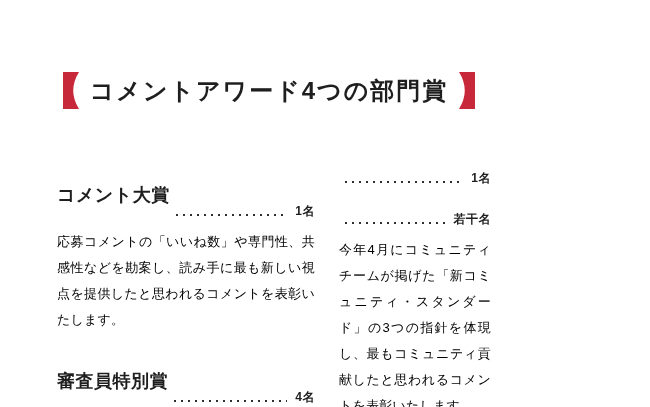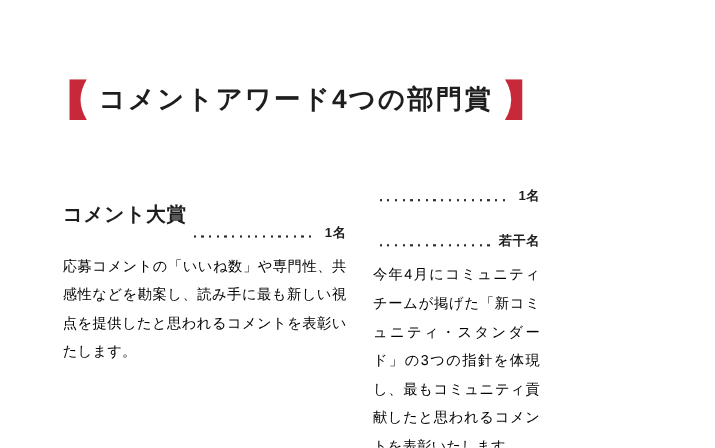--- a/index.html
+++ b/index.html
@@ -97,20 +97,28 @@
 
       <section class="award">
         <div class="award-header">
           <h2 class="award-name">コメント大賞</h2>
           <div class="dotted-leader"></div>
           <span class="award-count">1名</span>
         </div>
         <p class="award-desc">応募コメントの「いいね数」や専門性、共感性などを勘案し、読み手に最も新しい視点を提供したと思われるコメントを表彰いたします。</p>
       </section>
 
+      <section class="award">
+        <div class="award-header">
+          <h2 class="award-name">審査員特別賞</h2>
+          <div class="dotted-leader"></div>
+          <span class="award-count">4名</span>
+        </div>
+
+      </section>
 
     </div>
 
     <div class="col col-right">
 
       <section class="award">
         <div class="award-header">
           <div class="dotted-leader"></div>
           <span class="award-count">1名</span>
         </div>

